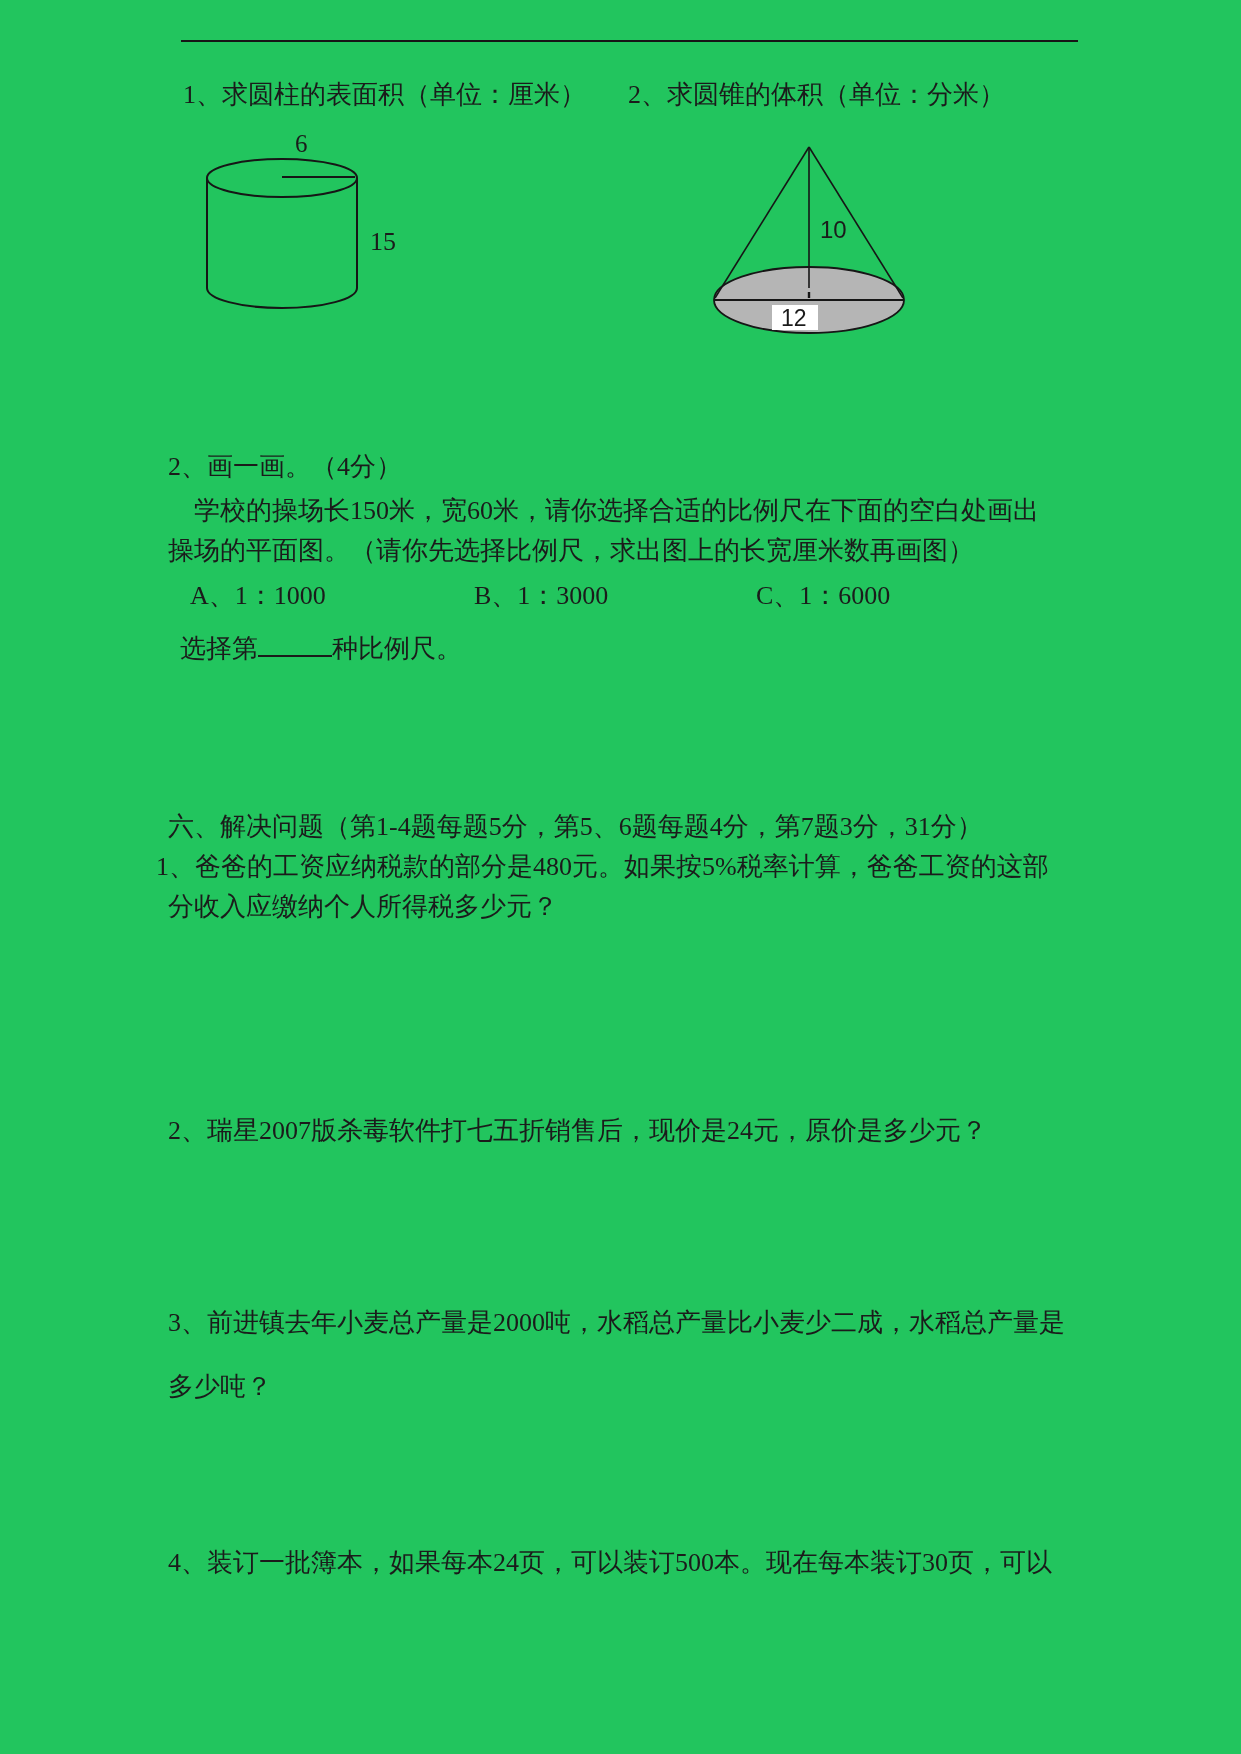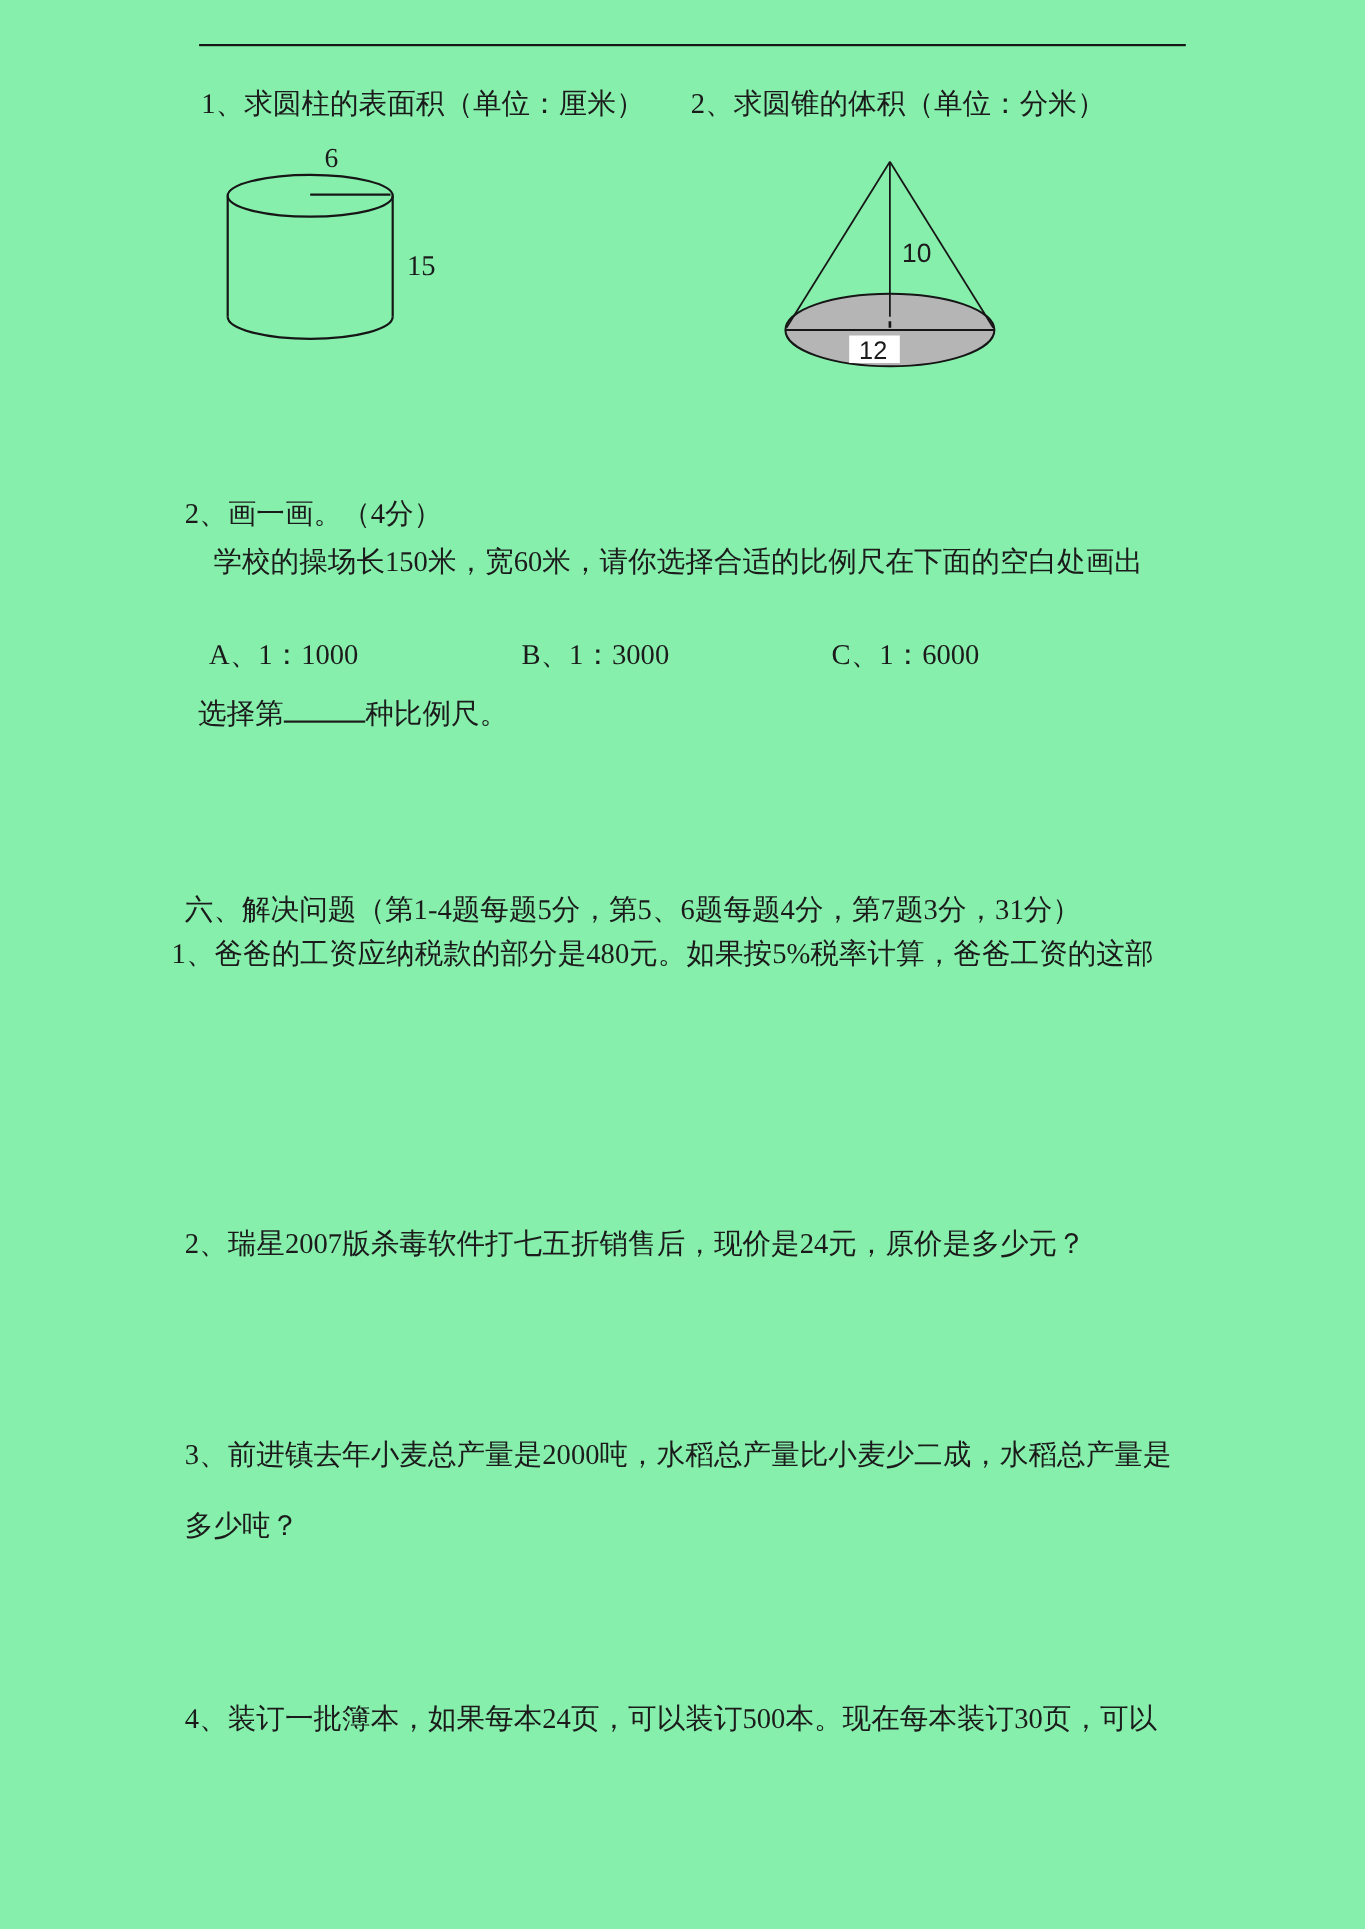--- a/index.html
+++ b/index.html
@@ -1,19 +1,19 @@
 <!DOCTYPE html>
 <html><head>
 <meta charset="utf-8">
 <style>
   html,body{margin:0;padding:0;background:#e8e8e8;}
   .page{
     position:relative;
     width:1241px;height:1754px;
-    background:#86efac;
+    background:#22c55e;
     font-family:"Liberation Serif","DejaVu Serif",serif;
     color:#1b1b1b;
     overflow:hidden;
   }
   .abs{position:absolute;white-space:nowrap;}
   .t{font-size:26px;line-height:30px;}
   .rule{position:absolute;background:#161616;}
   .blank{
     display:inline-block;width:74px;height:1.05em;
     border-bottom:2px solid #1b1b1b;vertical-align:baseline;
@@ -48,32 +48,34 @@
     <line x1="14" y1="172" x2="204" y2="172" stroke="#161616" stroke-width="1.8"></line>
     <line x1="109" y1="19" x2="109" y2="160" stroke="#161616" stroke-width="1.6"></line>
     <line x1="109" y1="164" x2="109" y2="170" stroke="#161616" stroke-width="2.4"></line>
     <text x="120" y="110" font-size="24" class="num-sans">10</text>
     <rect x="72" y="177" width="46" height="25" fill="#ffffff"></rect>
     <text x="81" y="198" font-size="23" class="num-sans">12</text>
   </svg>
 
   <div class="abs t" style="left:168px;top:452px;">2、画一画。（4分）</div>
   <div class="abs t" style="left:194px;top:496px;">学校的操场长150米，宽60米，请你选择合适的比例尺在下面的空白处画出</div>
+  <div class="abs t" style="left:168px;top:536px;">操场的平面图。（请你先选择比例尺，求出图上的长宽厘米数再画图）</div>
 
   <div class="abs t" style="left:190px;top:581px;">A、1：1000</div>
   <div class="abs t" style="left:474px;top:581px;">B、1：3000</div>
   <div class="abs t" style="left:756px;top:581px;">C、1：6000</div>
 
   <div class="abs t" style="left:180px;top:628px;">
     <span>选择第</span><span class="blank"></span><span>种比例尺。</span>
   </div>
 
   <div class="abs t" style="left:168px;top:812px;">六、解决问题（第1-4题每题5分，第5、6题每题4分，第7题3分，31分）</div>
 
   <div class="abs t" style="left:156px;top:852px;">1、爸爸的工资应纳税款的部分是480元。如果按5%税率计算，爸爸工资的这部</div>
+  <div class="abs t" style="left:168px;top:892px;">分收入应缴纳个人所得税多少元？</div>
 
   <div class="abs t" style="left:168px;top:1116px;">2、瑞星2007版杀毒软件打七五折销售后，现价是24元，原价是多少元？</div>
 
   <div class="abs t" style="left:168px;top:1308px;font-family:Liberation Serif, serif;">3、前进镇去年小麦总产量是2000吨，水稻总产量比小麦少二成，水稻总产量是</div>
   <div class="abs t" style="left:168px;top:1372px;">多少吨？</div>
 
   <div class="abs t" style="left:168px;top:1548px;">4、装订一批簿本，如果每本24页，可以装订500本。现在每本装订30页，可以</div>
 
 </div>
 

